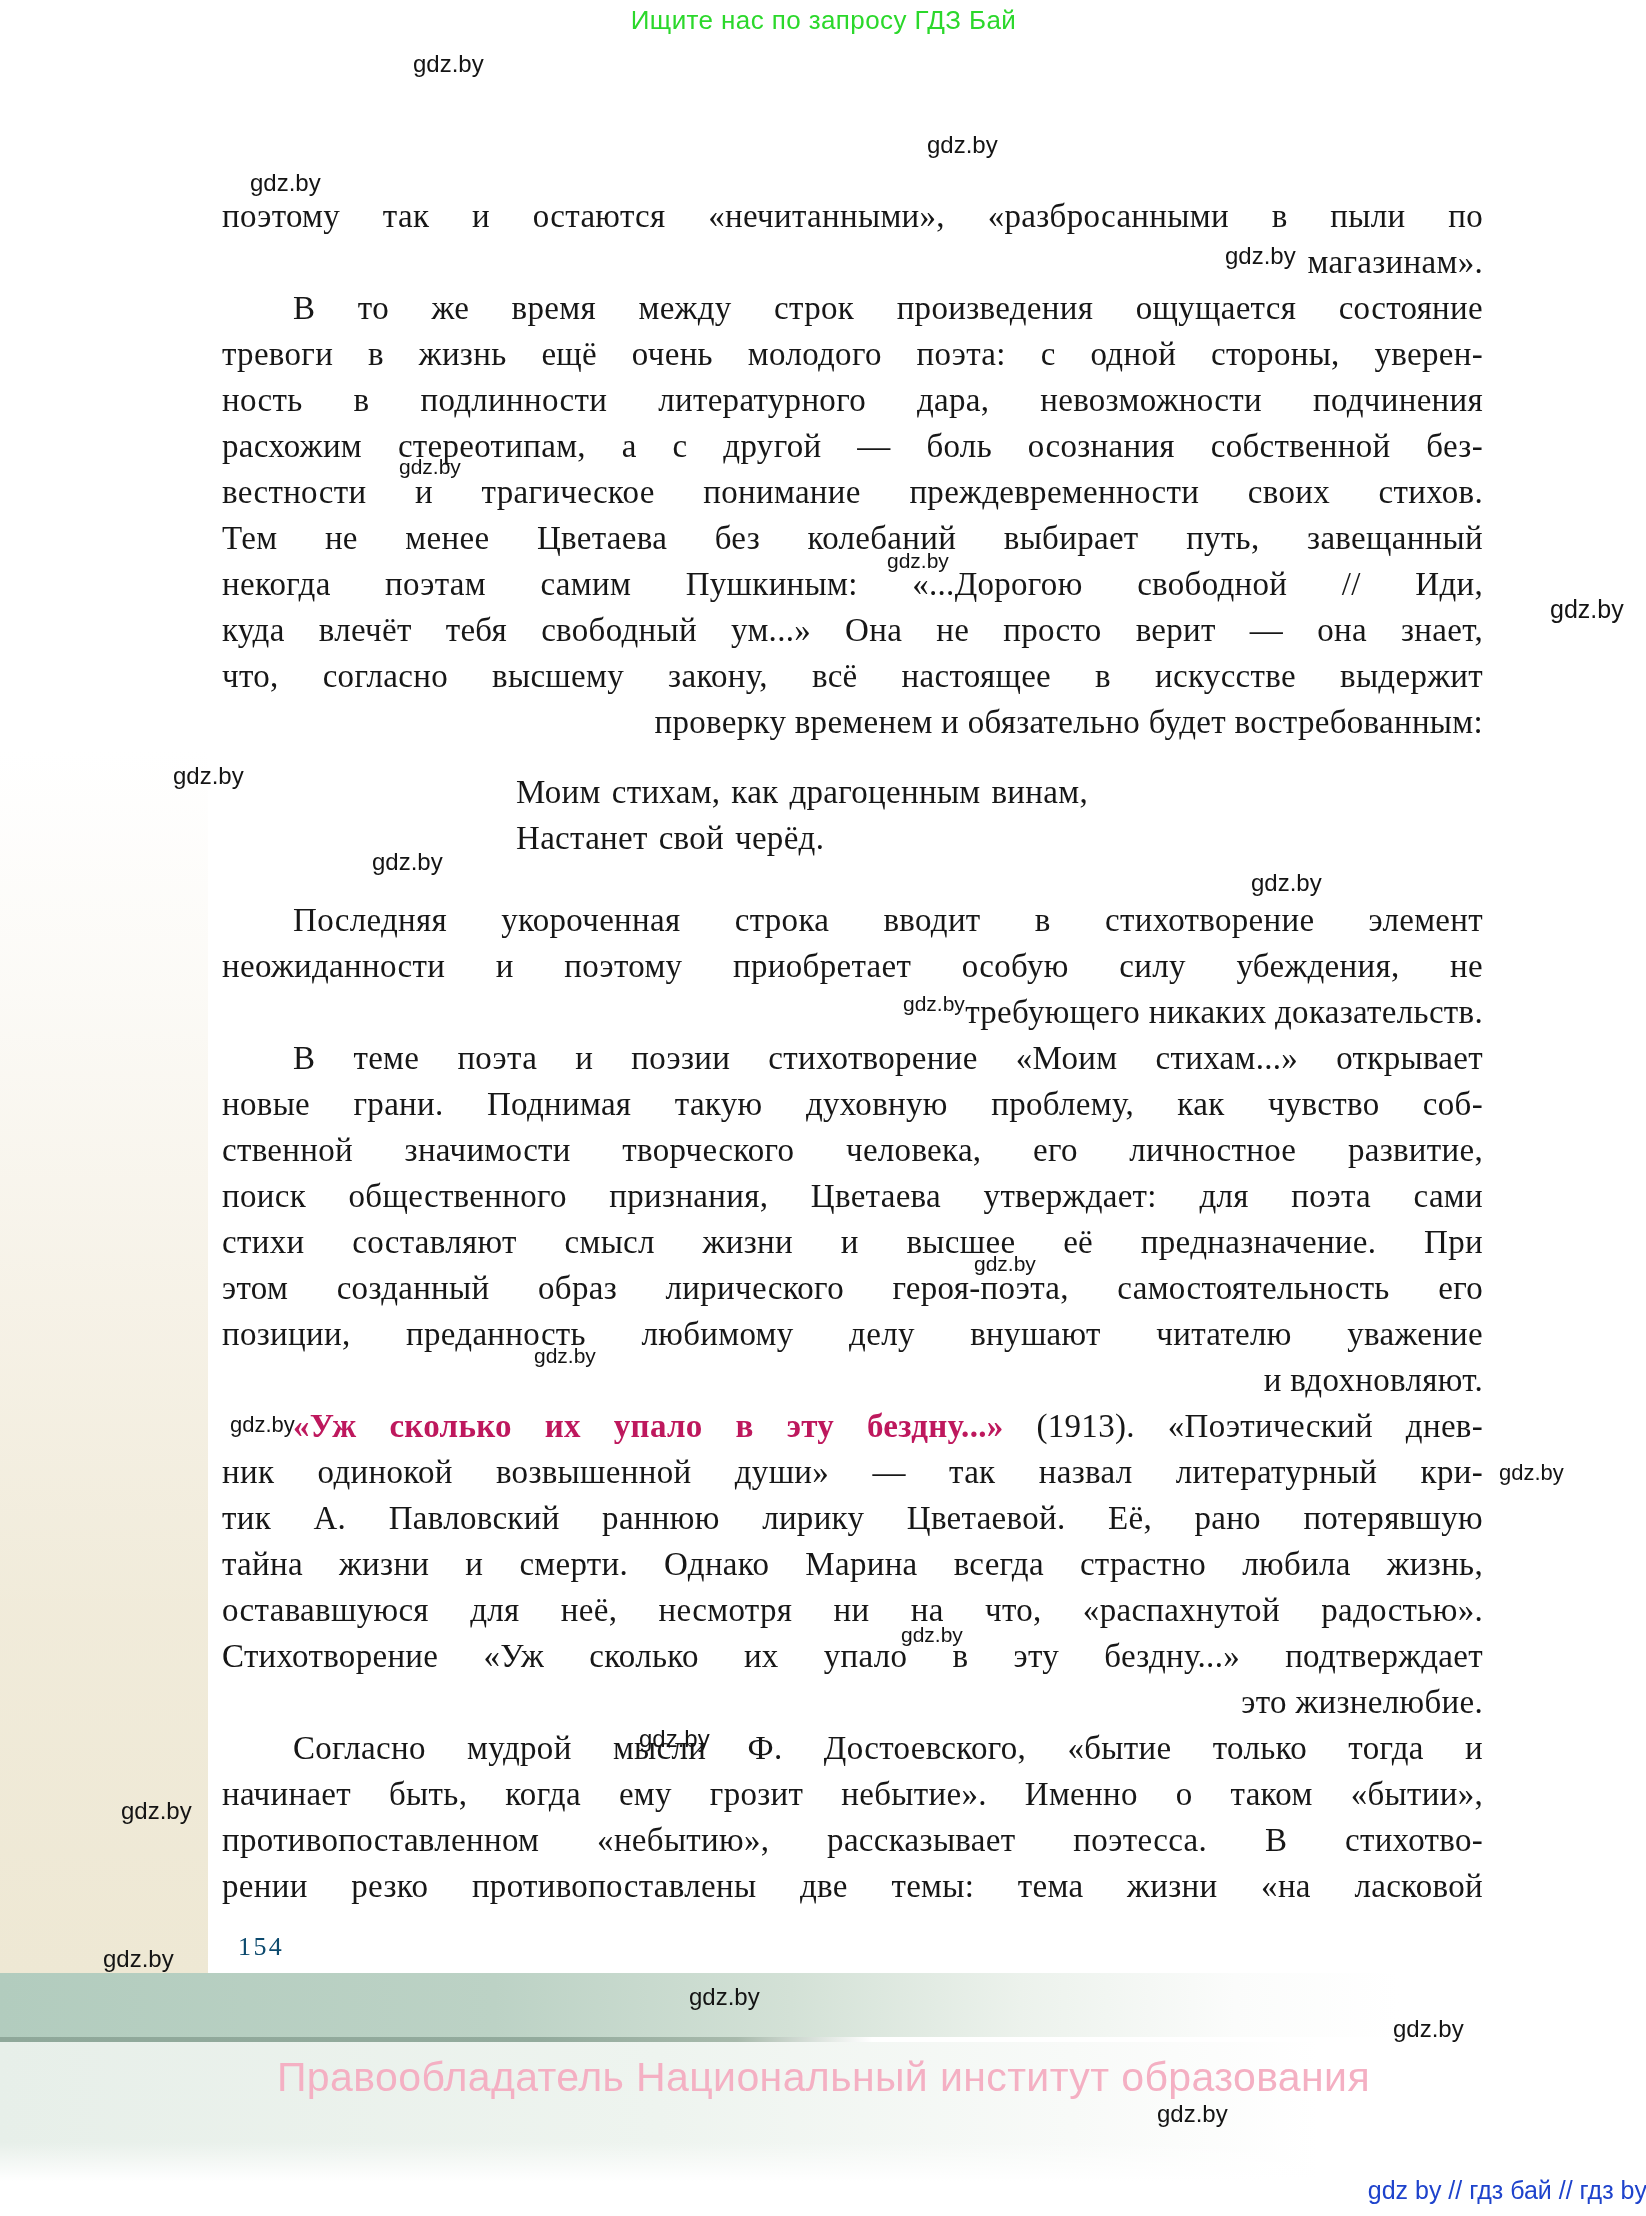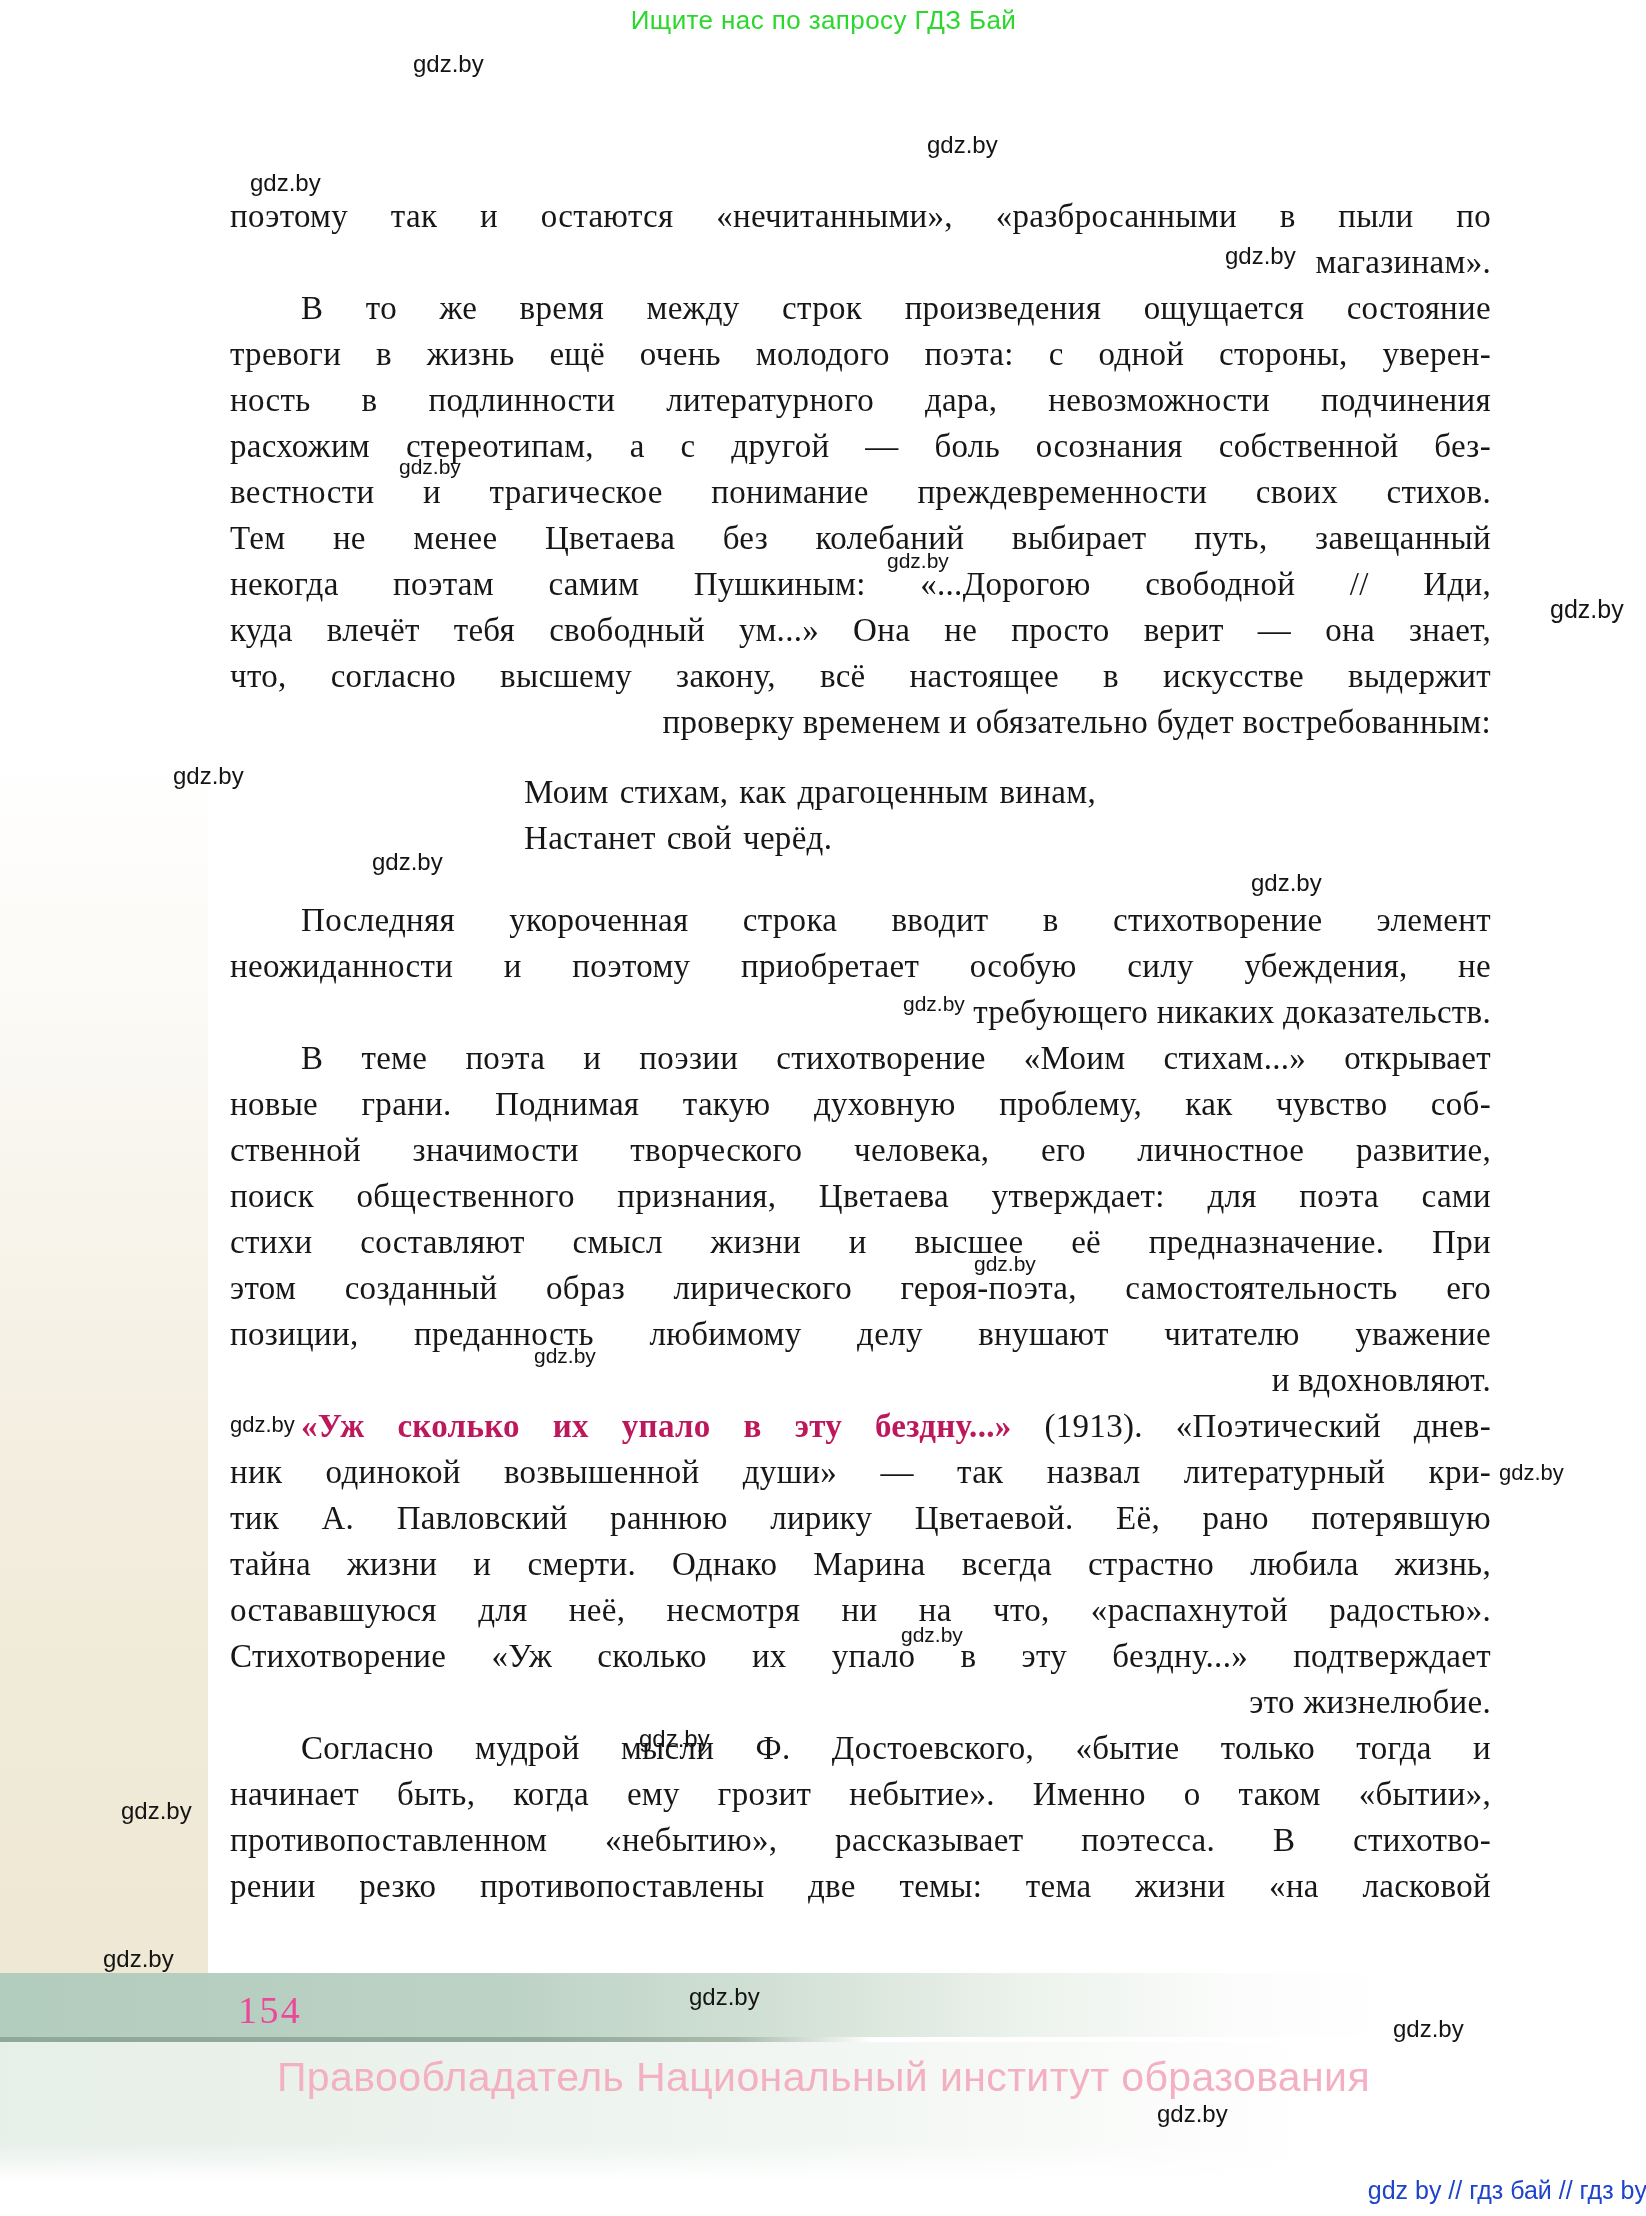--- a/index.html
+++ b/index.html
@@ -40,34 +40,34 @@
       #8fa89a 0%, #93ab9d 60%, #a8baac 82%, rgba(168,186,172,0) 97%);
   }
   .lower-tint{
     position:absolute;left:0;top:2042px;width:100%;height:139px;
     background:
       linear-gradient(180deg, rgba(255,255,255,0) 0%, rgba(255,255,255,0) 72%, #ffffff 100%),
       linear-gradient(90deg, #e7efe9 0%, #eef4ef 40%, #f8faf8 65%, #ffffff 80%);
   }
   
   .body-text{
-    position:absolute;left:230px;top:193px;width:1261px;
+    position:absolute;left:222px;top:193px;width:1261px;
     font-size:33px;line-height:46px;color:#171717;
     letter-spacing:0.3px;
   }
   .ln{height:46px;white-space:nowrap;}
   .ln.j{white-space:normal;text-align:justify;text-align-last:justify;}
   .ln.l{text-align:right;}
   .ln.verse{text-align:left;padding-left:294px;word-spacing:2.4px;}
   .ln.ind{text-indent:71px;}
   .red{color:#be185d;font-weight:bold;}
   
   .page-number{
-    position:absolute;left:238px;top:1988px;
-    font-size:38px;color:#ec4899;letter-spacing:2.4px;
+    position:absolute;left:238px;top:1932px;
+    font-size:26px;color:#0c4a6e;letter-spacing:2.4px;
   }
   
   .copyright{
     position:absolute;left:0;top:2054px;width:100%;text-align:center;
     font-family:"Liberation Sans","DejaVu Sans",sans-serif;
     font-size:41px;color:#f4b0c3;letter-spacing:0.4px;
   }
   
   .footer-links{
     position:absolute;left:0;top:2176px;width:100%;text-align:right;

